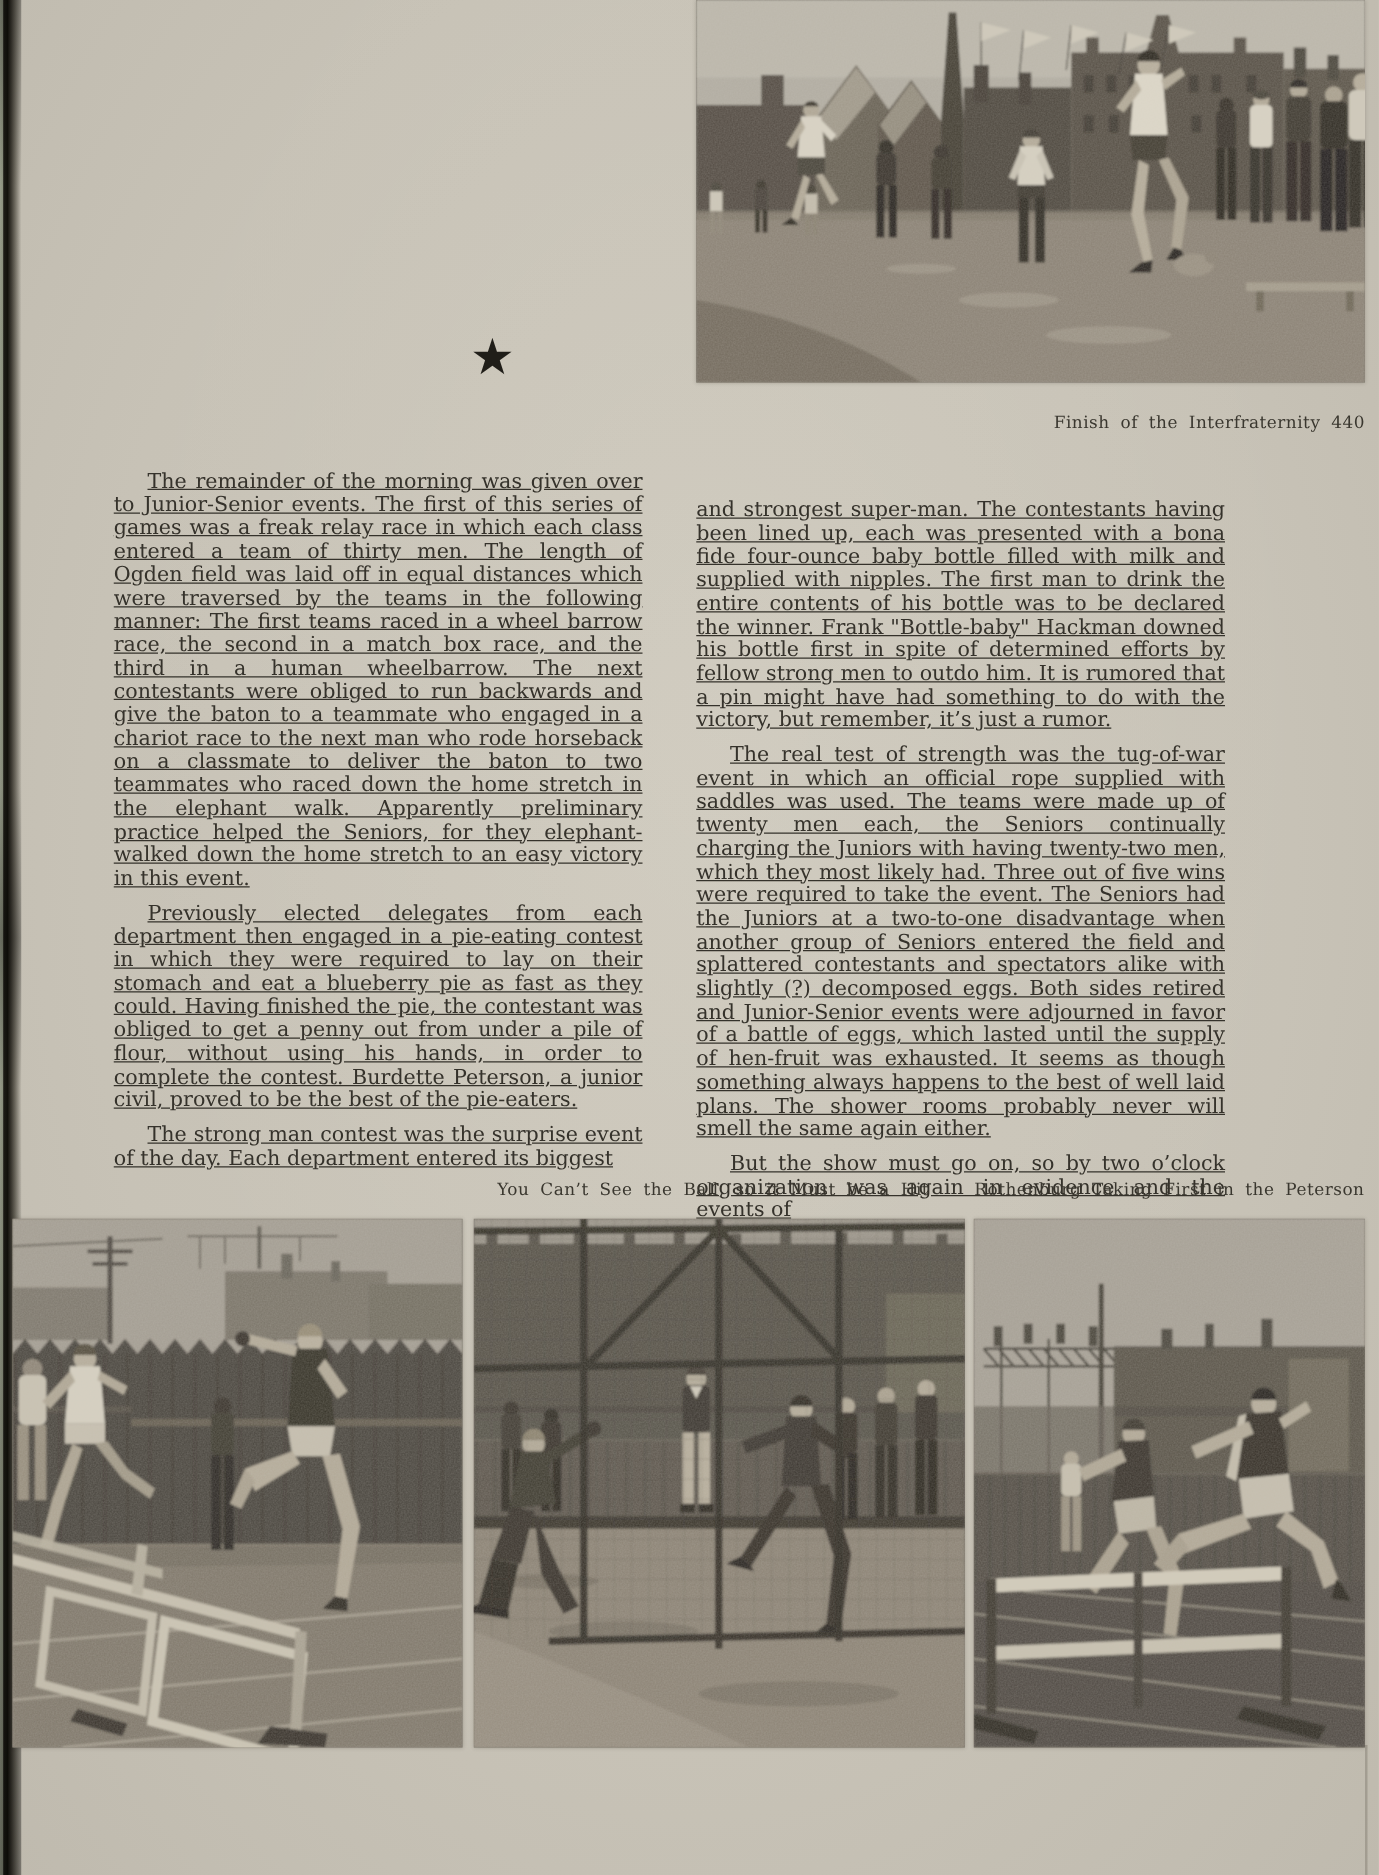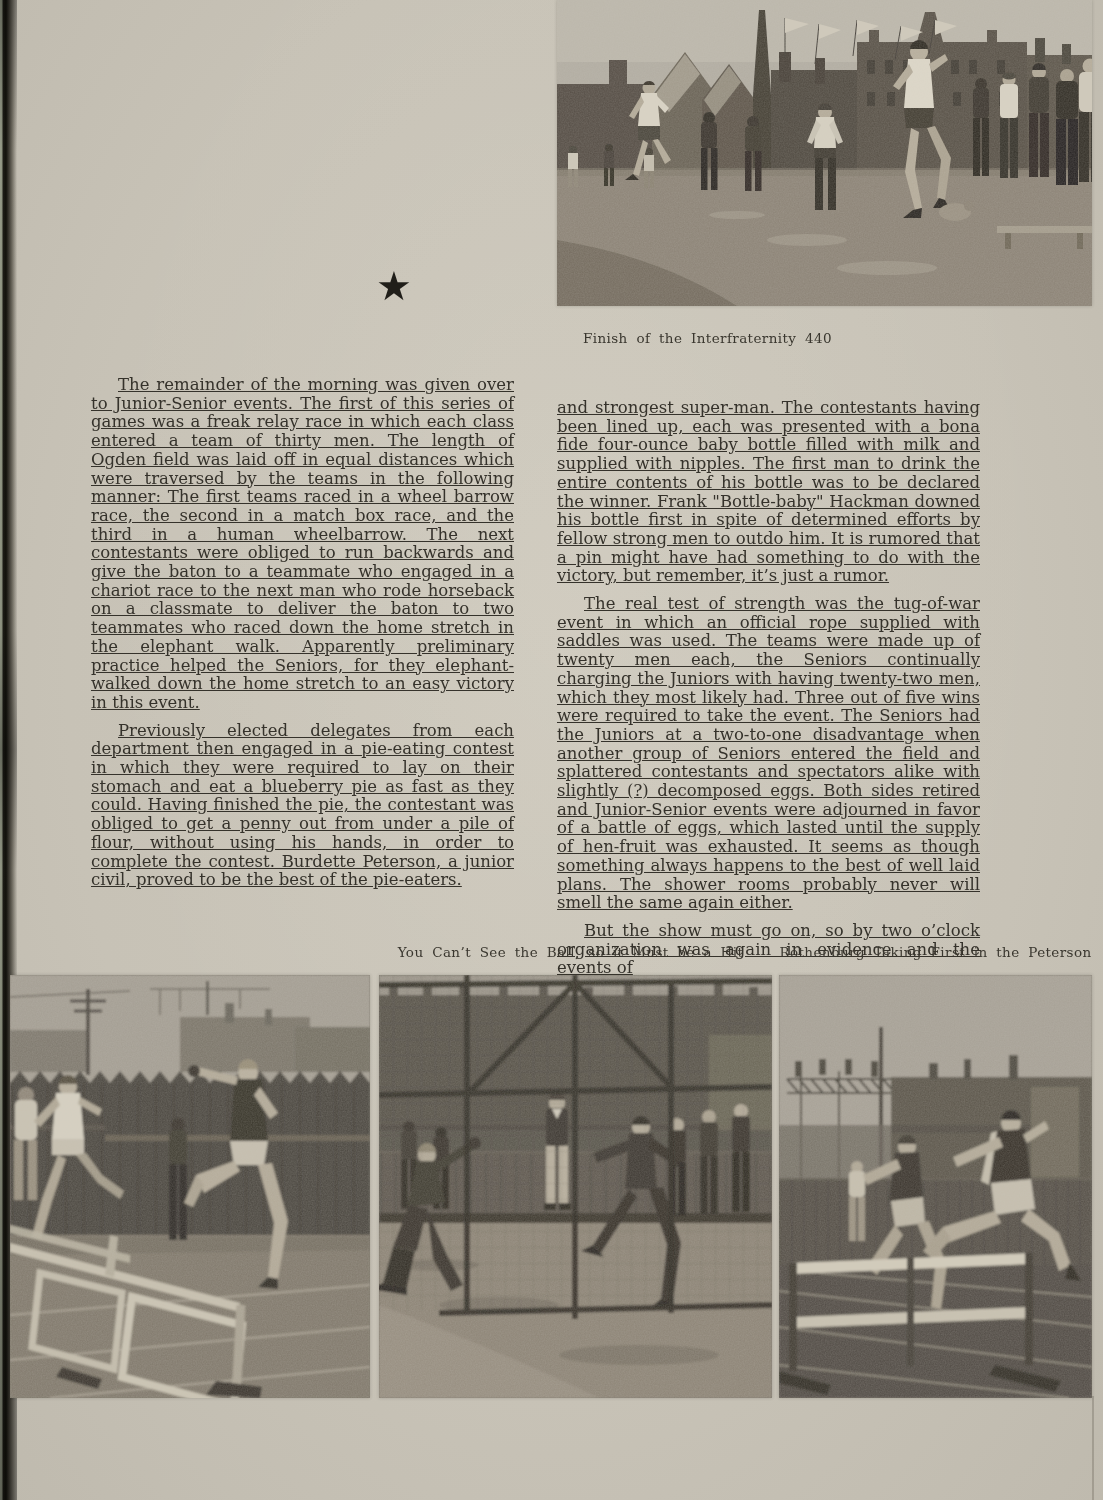--- a/index.html
+++ b/index.html
@@ -42,21 +42,21 @@
   }
   .photo svg { display: block; width: 100%; height: 100%; }
   #photo-top { left: 557px; top: 0;     width: 535px; height: 306px; }
   #photo-bl  { left: 10px;  top: 975px; width: 360px; height: 423px; }
   #photo-bm  { left: 379px; top: 975px; width: 393px; height: 423px; }
   #photo-br  { left: 779px; top: 975px; width: 313px; height: 423px; }
   .caption {
     position: absolute; font-size: 13.5px; color: #3a372f;
     letter-spacing: 0.4px; word-spacing: 4px; white-space: nowrap;
   }
-  #cap-top { left: 557px; top: 330px; width: 535px; text-align: left; padding-left: 26px; }
+  #cap-top { left: 557px; top: 330px; width: 535px; text-align: right; padding-left: 26px; }
   #cap-bl  { left: 113px; top: 944px; margin-top: 35px; }
   #cap-bm  { left: 374px; top: 944px; width: 393px; text-align: center; }
   #cap-br  { left: 779px; top: 944px; width: 313px; text-align: center; }
   .col {
     position: absolute; top: 376px; width: 423px;
     font-size: 16.5px; line-height: 18.7px; text-align: justify;
     hyphens: auto; text-decoration: underline; -webkit-hyphens: auto;
   }
   #col-left  { left: 91px; }
   #col-right { left: 557px; }
@@ -243,20 +243,21 @@
           <rect x="520" y="233" width="6" height="16" fill="#6f6859"></rect>
       </g>
       <rect width="535" height="306" filter="url(#g1)"></rect>
     </svg>
   </figure>
   <figcaption class="caption" id="cap-top">Finish of the Interfraternity 440</figcaption>
 
   <div class="col" id="col-left">
     <p>The remainder of the morning was given over to Junior-Senior events.  The first of this series of games was a freak relay race in which each class entered a team of thirty men.  The length of Ogden field was laid off in equal distances which were traversed by the teams in the following manner: The first teams raced in a wheel barrow race, the second in a match box race, and the third in a human wheelbarrow.  The next contestants were obliged to run backwards and give the baton to a teammate who engaged in a chariot race to the next man who rode horseback on a classmate to deliver the baton to two teammates who raced down the home stretch in the elephant walk.  Apparently preliminary practice helped the Seniors, for they elephant-walked down the home stretch to an easy victory in this event.</p>
     <p>Previously elected delegates from each department then engaged in a pie-eating contest in which they were required to lay on their stomach and eat a blueberry pie as fast as they could.  Having finished the pie, the contestant was obliged to get a penny out from under a pile of flour, without using his hands, in order to complete the contest.  Burdette Peterson, a junior civil, proved to be the best of the pie-eaters.</p>
+    <p>The strong man contest was the surprise event of the day.  Each department entered its biggest</p>
   </div>
   <div class="col" id="col-right">
     <p class="no-indent">and strongest super-man.  The contestants having been lined up, each was presented with a bona fide four-ounce baby bottle filled with milk and supplied with nipples.  The first man to drink the entire contents of his bottle was to be declared the winner.  Frank "Bottle-baby" Hackman downed his bottle first in spite of determined efforts by fellow strong men to outdo him.  It is rumored that a pin might have had something to do with the victory, but remember, it’s just a rumor.</p>
     <p>The real test of strength was the tug-of-war event in which an official rope supplied with saddles was used.  The teams were made up of twenty men each, the Seniors continually charging the Juniors with having twenty-two men, which they most likely had.  Three out of five wins were required to take the event.  The Seniors had the Juniors at a two-to-one disadvantage when another group of Seniors entered the field and splattered contestants and spectators alike with slightly (?) decomposed eggs.  Both sides retired and Junior-Senior events were adjourned in favor of a battle of eggs, which lasted until the supply of hen-fruit was exhausted.  It seems as though something always happens to the best of well laid plans.  The shower rooms probably never will smell the same again either.</p>
     <p>But the show must go on, so by two o’clock organization was again in evidence and the events of</p>
   </div>
 
   <div class="caption" id="cap-bl">Boy, What Form</div>
   <div class="caption" id="cap-bm">You Can’t See the Ball, so it Must be a Hit</div>
   <div class="caption" id="cap-br">Rothenburg Taking First in the Peterson</div>

